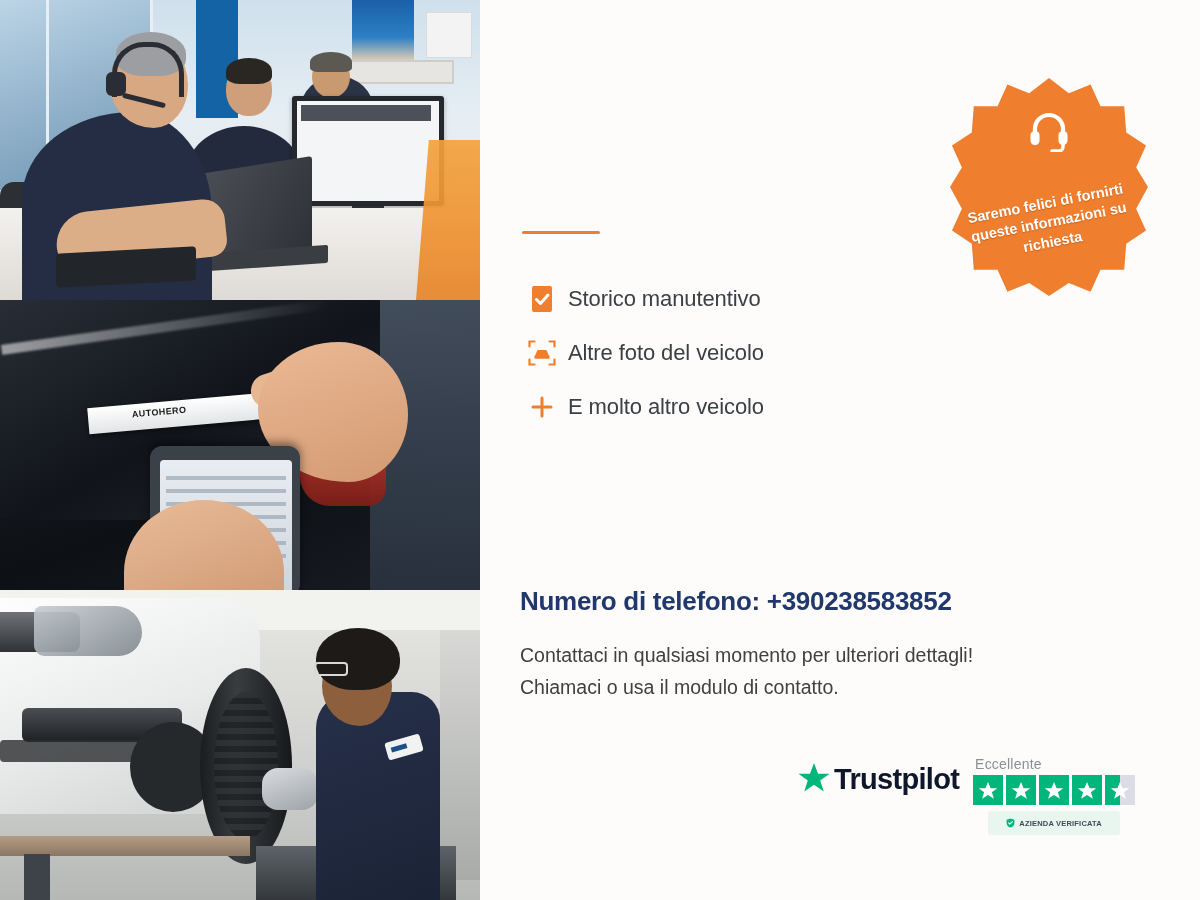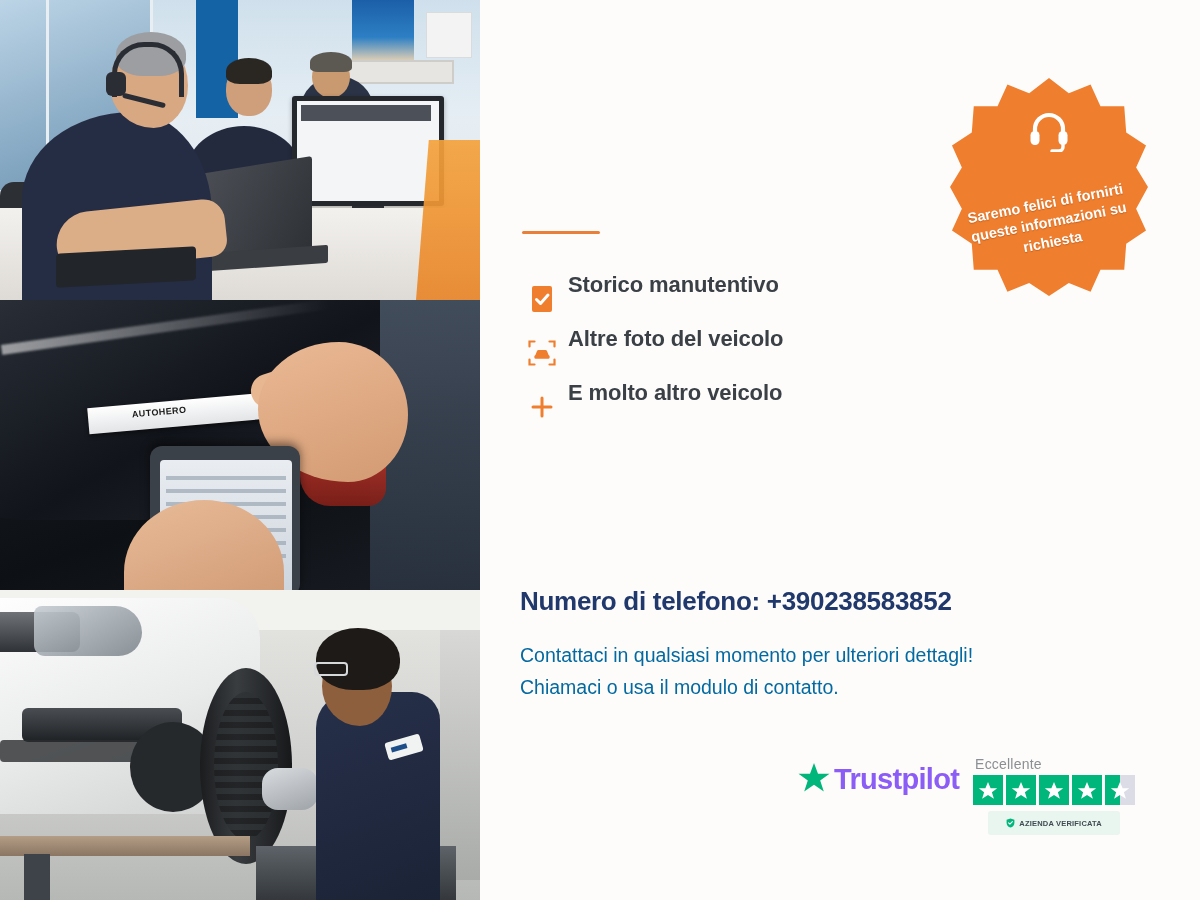--- a/index.html
+++ b/index.html
@@ -394,22 +394,22 @@
 
   
   .features {
     position: absolute;
     left: 36px;
     top: 272px;
     width: 440px;
   }
   .feature {
     display: flex;
+    align-items: center;
     height: 54px;
-    font-weight: bold;
   }
   .feature-icon {
     width: 52px;
     min-width: 52px;
     display: flex;
     align-items: center;
     justify-content: center;
   }
   .feature-label {
     font-size: 22px;
@@ -427,40 +427,40 @@
     color: #20386b;
     letter-spacing: -0.3px;
   }
   .contact-body {
     position: absolute;
     left: 40px;
     top: 640px;
     width: 620px;
     font-size: 19.5px;
     line-height: 1.62;
-    color: #0369a1;
+    color: #404040;
   }
 
   
   .trustpilot {
     position: absolute;
     left: 318px;
     top: 742px;
     display: flex;
     align-items: flex-start;
   }
   .tp-logo {
     display: flex;
     align-items: center;
     margin-top: 20px;
   }
   .tp-wordmark {
     font-size: 29px;
     font-weight: bold;
-    color: #8b5cf6;
+    color: #0f172a;
     letter-spacing: -0.7px;
     margin-left: 4px;
   }
   .tp-right {
     margin-left: 14px;
     display: flex;
     flex-direction: column;
     align-items: center;
   }
   .tp-excellent {

